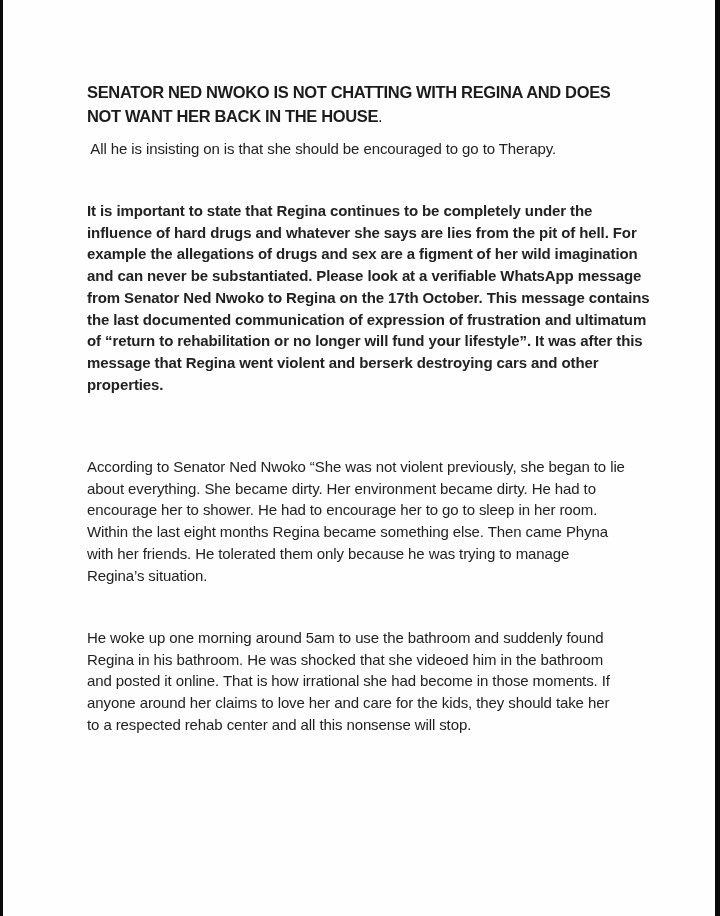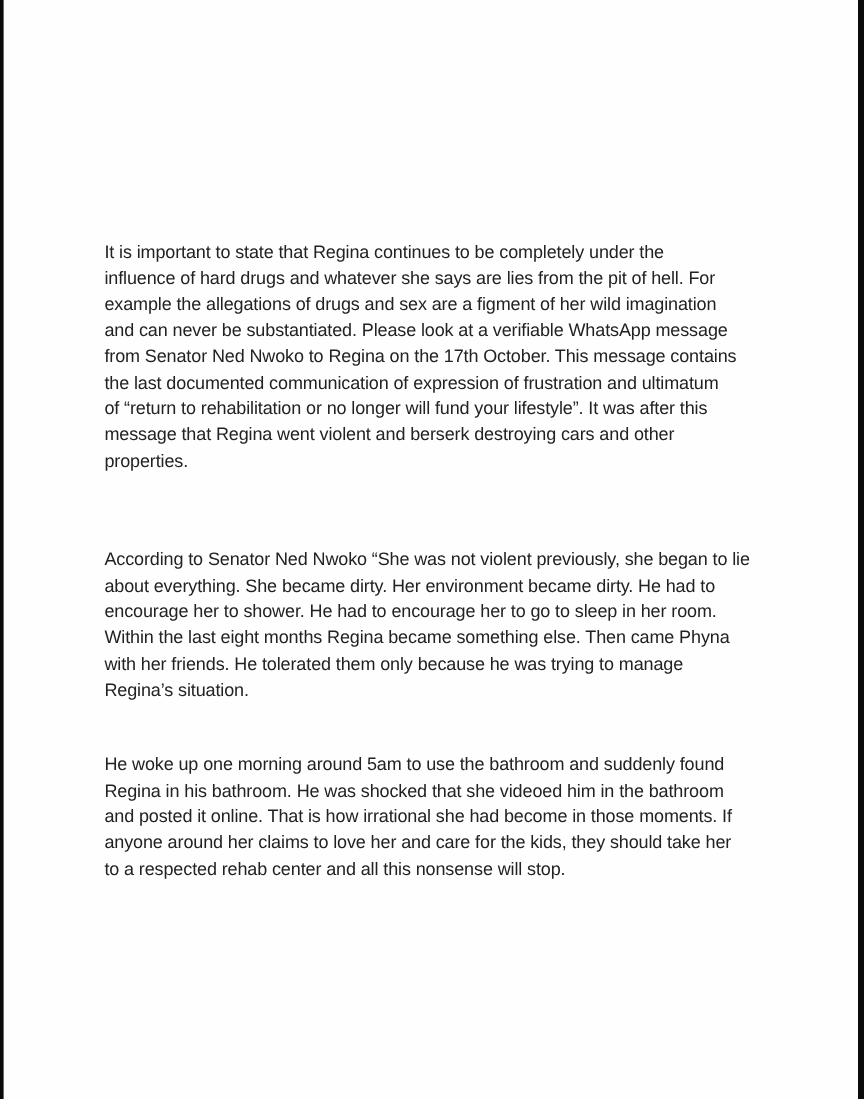--- a/index.html
+++ b/index.html
@@ -48,32 +48,35 @@
     margin: 0;
     width: 600px;
     font-size: 15px;
     font-weight: 400;
     line-height: 21.7px;
     letter-spacing: -0.1px;
     color: #222222;
     white-space: pre;
   }
   .subtitle    { top: 138px; }
-  .paragraph-1 { top: 200px; }
+  .paragraph-1 { top: 200px; font-weight: bold; }
   .paragraph-2 { top: 456px; }
   .paragraph-3 { top: 627px; }
 </style>
 </head>
 <body>
 
 <div class="page">
   <div class="edge edge-left"></div>
   <div class="edge edge-right"></div>
 
+  <h1 class="title"><span>SENATOR NED NWOKO IS NOT CHATTING WITH REGINA AND DOES
+NOT WANT HER BACK IN THE HOUSE</span><span class="title-period">.</span></h1>
 
+  <p class="body-text subtitle"> All he is insisting on is that she should be encouraged to go to Therapy.</p>
 
   <p class="body-text paragraph-1">It is important to state that Regina continues to be completely under the
 influence of hard drugs and whatever she says are lies from the pit of hell. For
 example the allegations of drugs and sex are a figment of her wild imagination
 and can never be substantiated. Please look at a verifiable WhatsApp message
 from Senator Ned Nwoko to Regina on the 17th October. This message contains
 the last documented communication of expression of frustration and ultimatum
 of “return to rehabilitation or no longer will fund your lifestyle”. It was after this
 message that Regina went violent and berserk destroying cars and other
 properties.</p>

